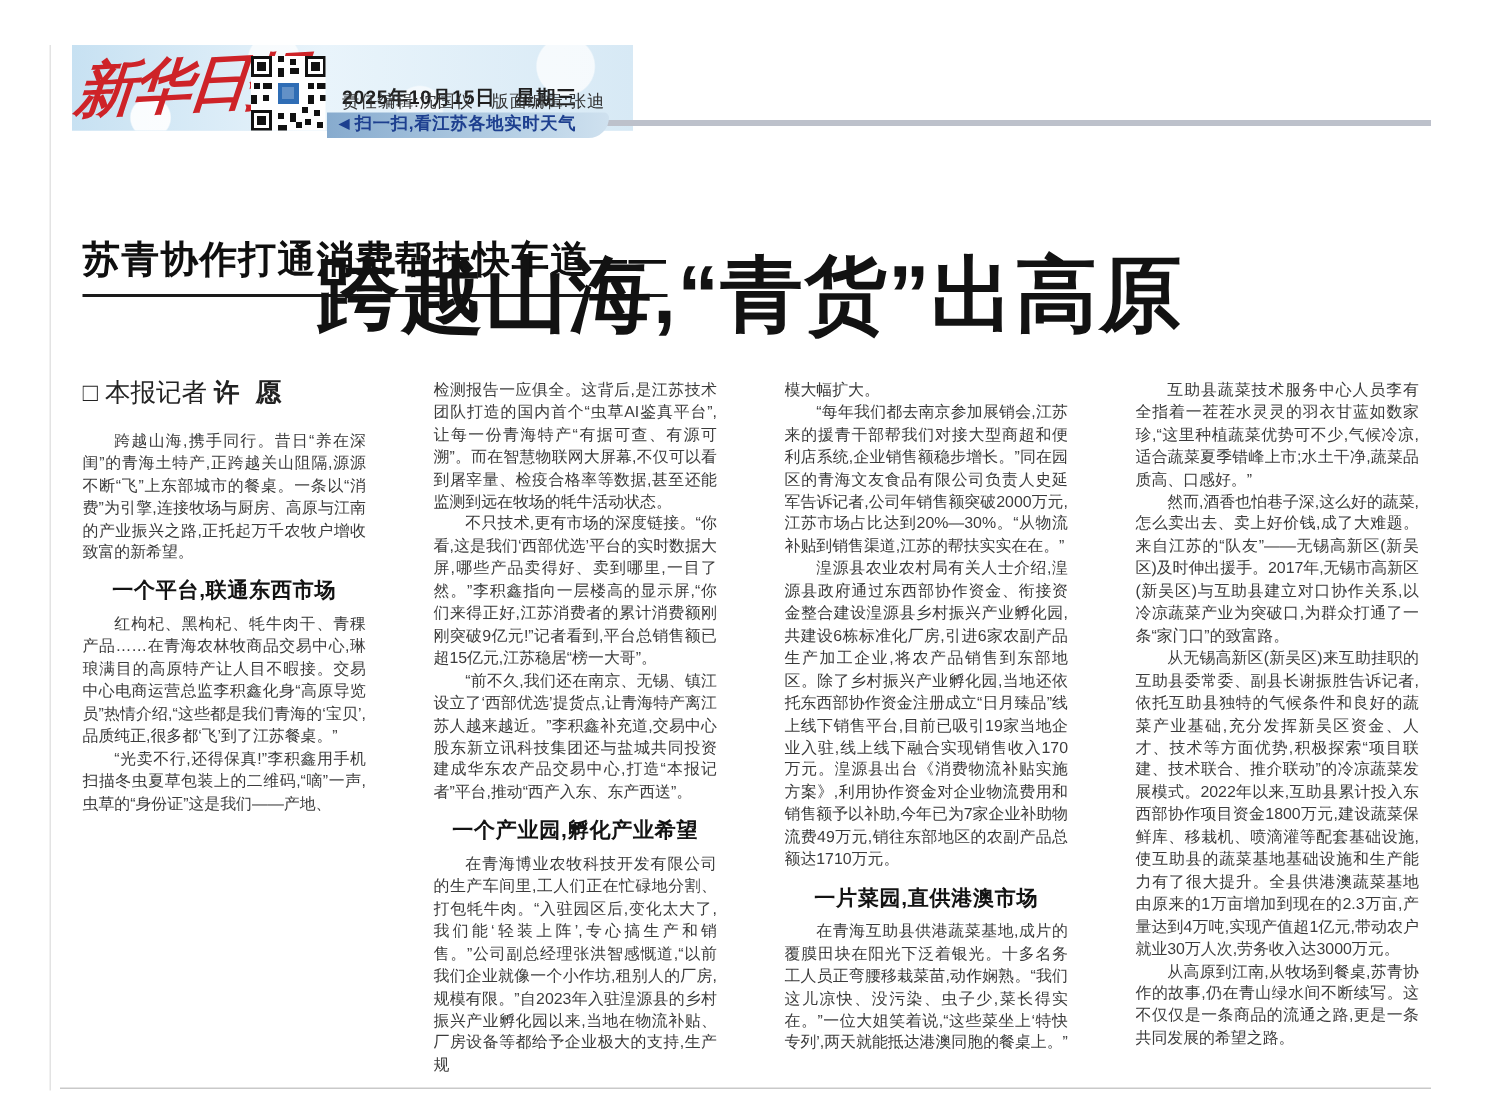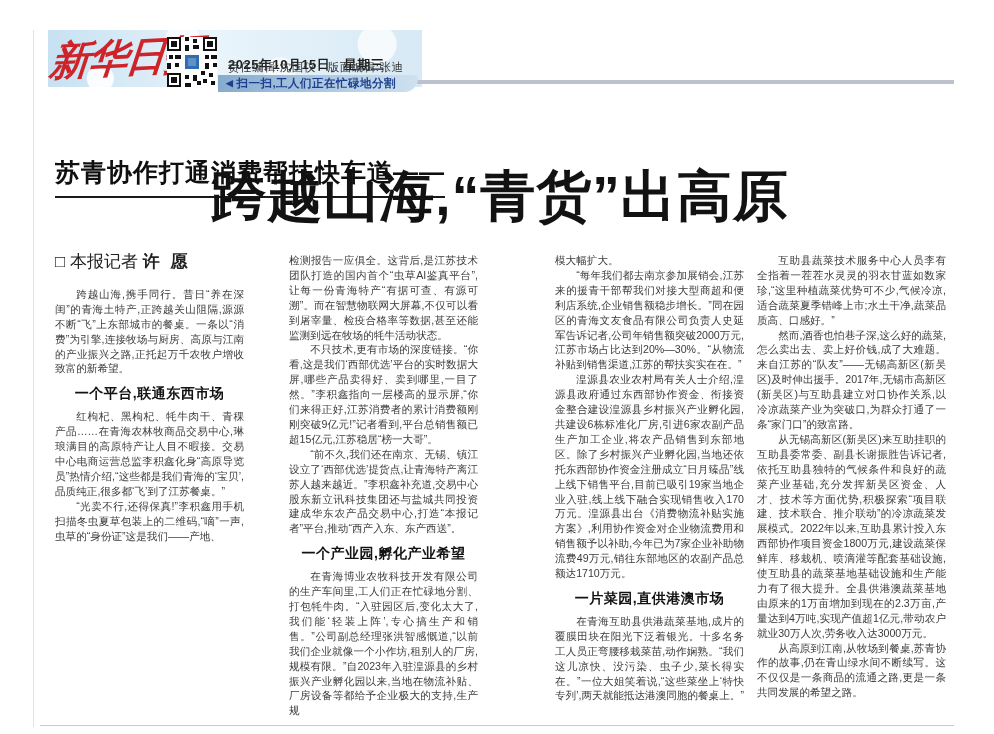--- a/index.html
+++ b/index.html
@@ -37,21 +37,21 @@
   
   .kicker-wrap{position:absolute;left:55px;top:122px;margin-top:34px;}
   .kicker{display:inline-block;font-size:25px;font-weight:bold;color:#0f0f0f;
         letter-spacing:1px;padding-bottom:7px;border-bottom:2px solid #1a1a1a;}
   .title{position:absolute;left:55px;top:164px;width:890px;margin:0;text-align:center;
         font-size:55px;line-height:64px;font-weight:900;color:#121212;letter-spacing:1px;}
 
   
   .col{position:absolute;top:253px;width:189px;height:472px;overflow:hidden;
         font-size:10.6px;line-height:14.9px;color:#3b3b3b;text-align:justify;}
-  .c1{left:55px;} .c2{left:289px;} .c3{left:523px;margin-left:32px;} .c4{left:757px;}
+  .c1{left:55px;} .c2{left:289px;} .c3{left:523px;} .c4{left:757px;}
   .byline{margin:2px 0 17px;font-size:17px;color:#222;text-indent:0;}
   .byline b{letter-spacing:3px;}
   .p{margin:0;text-indent:2em;}
   .pc{margin:0;text-indent:0;}
   .subhead{margin:8px 0 7px;font-size:14px;line-height:18px;font-weight:bold;color:#131313;
         text-align:center;letter-spacing:.5px;}
 </style>
 </head>
 <body>
 
@@ -102,21 +102,21 @@
       </g>
       <rect x="9" y="9" width="7" height="7" fill="#2f6db5"></rect>
       <rect x="10.5" y="10.5" width="4" height="4" fill="#ffffff" opacity="0.25"></rect>
     </svg>
   </div>
 
   <div class="dateline">2025年10月15日　星期三</div>
   <div class="editors">责任编辑:沈国仪　版面编辑:张迪</div>
 
   <div class="ribbon">
-    <span class="tri">◀</span><span>扫一扫,工人们正在忙碌地分割</span>
+    <span class="tri">◀</span><span>扫一扫,看江苏各地实时天气</span>
   </div>
   <div class="header-rule"></div>
 
   <div class="kicker-wrap">
     <span class="kicker">苏青协作打通消费帮扶快车道——</span>
   </div>
   <h1 class="title">跨越山海,“青货”出高原</h1>
 
   <section class="col c1">
     <p class="byline"><span>□ 本报记者</span> <b>许 愿</b></p>

